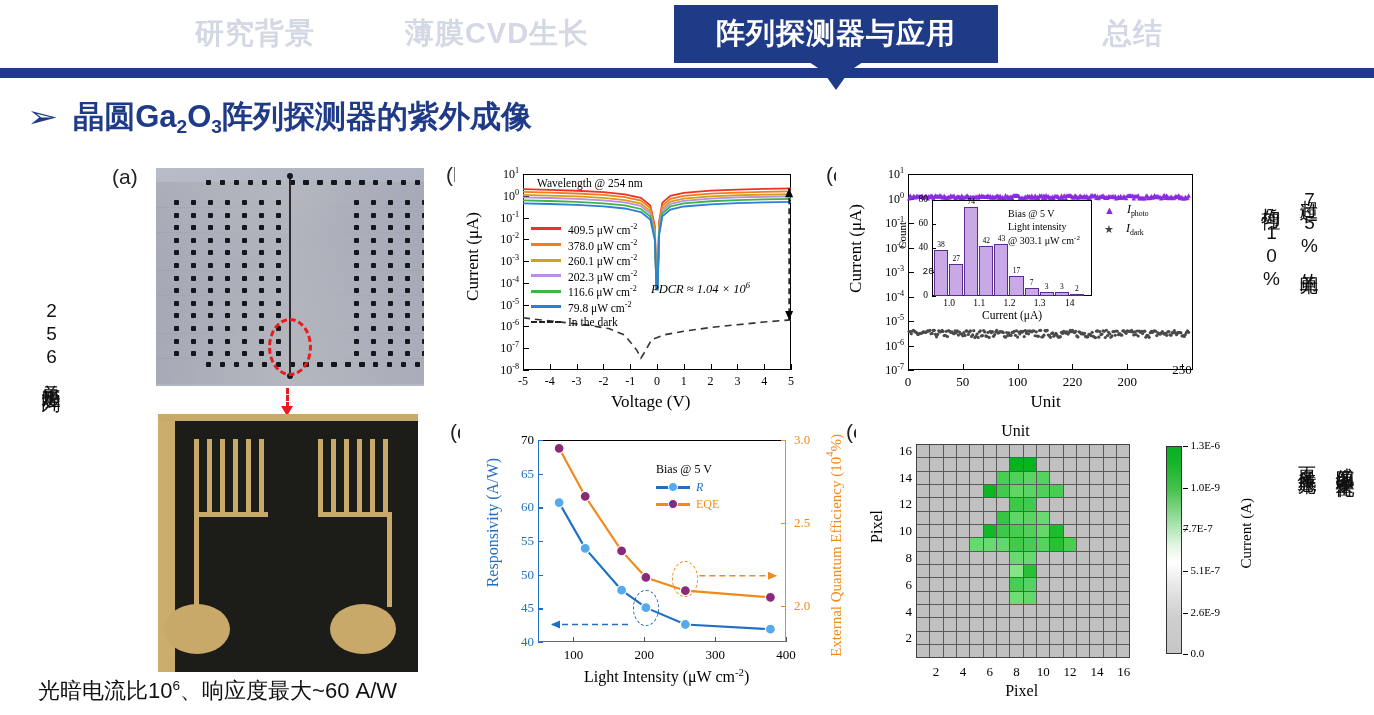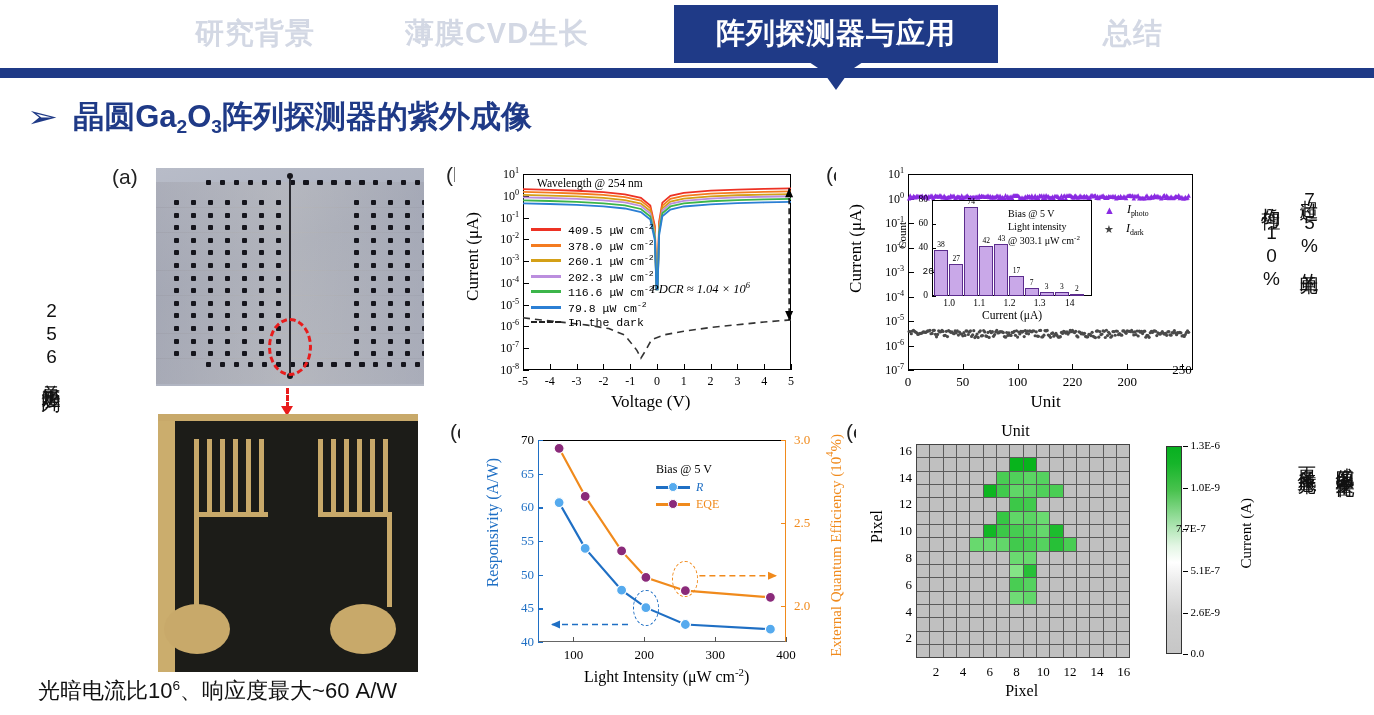--- a/index.html
+++ b/index.html
@@ -122,21 +122,21 @@
   }
 
   
   .plot { position:absolute; background:#fff; }
   .axis-box { position:absolute; border:1.4px solid #000; background:#fff; }
   .tick-lbl { position:absolute; font-family:"Liberation Serif", serif; font-size:12px; color:#000; white-space:nowrap; }
   .ax-title { position:absolute; font-family:"Liberation Serif", serif; color:#000; white-space:nowrap; }
   .ax-title.v { writing-mode:vertical-rl; transform:rotate(180deg); }
 
   
-  .leg-row { position:absolute; display:flex; align-items:center; gap:7px; font-family:Liberation Mono, monospace; font-size:11.5px; color:#000; white-space:nowrap;}
+  .leg-row { position:absolute; display:flex; align-items:center; gap:7px; font-family:Liberation Serif, serif; font-size:11.5px; color:#000; white-space:nowrap;}
   .leg-line { width:30px; height:3px; display:block; }
   .leg-dash { width:30px; height:0; border-top:2px dashed #222; display:block; }
   .dcirc { position:absolute; border-radius:50%; }
 
   .cbar-tick { position:absolute; font-family:"Liberation Serif", serif; font-size:11px; color:#000; white-space:nowrap; }
 
   
   #bottom-caption { position:absolute; left:38px; top:676px; font-size:22px; color:#111; white-space:nowrap; }
   #bottom-caption sup { font-size:0.62em; }
 </style>
@@ -1528,21 +1528,21 @@
     <div class="tick-lbl" style="left: 36px; top: 51.5px; width: 20px; text-align: right; font-size: 13px;">14</div>
     <div class="tick-lbl" style="left: 36px; top: 24.7px; width: 20px; text-align: right; font-size: 13px;">16</div>
     <div class="ax-title" style="left: 149.2px; top: 264.4px; font-size: 16px;">Pixel</div>
     <div class="ax-title v" style="left: 12px; top: 92px; font-size: 16px;">Pixel</div>
     <div style="position: absolute; left: 310.4px; top: 28px; width: 16px; height: 208.4px; border: 1px solid rgb(51, 51, 51); background: linear-gradient(to top, rgb(198, 198, 198) 0%, rgb(207, 207, 207) 18%, rgb(232, 232, 232) 33%, rgb(255, 255, 255) 44%, rgb(227, 246, 228) 52%, rgb(159, 224, 164) 64%, rgb(73, 194, 78) 79%, rgb(22, 181, 42) 92%, rgb(8, 176, 32) 100%);"></div>
     <div style="position: absolute; left: 327.4px; top: 28px; width: 5px; height: 1px; background: rgb(0, 0, 0);"></div>
     <div class="cbar-tick" style="left: 334.4px; top: 21px;">1.3E-6</div>
     <div style="position: absolute; left: 327.4px; top: 69.68px; width: 5px; height: 1px; background: rgb(0, 0, 0);"></div>
     <div class="cbar-tick" style="left: 334.4px; top: 62.68px;">1.0E-9</div>
     <div style="position: absolute; left: 327.4px; top: 111.36px; width: 5px; height: 1px; background: rgb(0, 0, 0);"></div>
-    <div class="cbar-tick" style="left: 320px; top: 104.36px;">7.7E-7</div>
+    <div class="cbar-tick" style="left: 327px; top: 104.36px;">7.7E-7</div>
     <div style="position: absolute; left: 327.4px; top: 153.04px; width: 5px; height: 1px; background: rgb(0, 0, 0);"></div>
     <div class="cbar-tick" style="left: 334.4px; top: 146.04px;">5.1E-7</div>
     <div style="position: absolute; left: 327.4px; top: 194.72px; width: 5px; height: 1px; background: rgb(0, 0, 0);"></div>
     <div class="cbar-tick" style="left: 334.4px; top: 187.72px;">2.6E-9</div>
     <div style="position: absolute; left: 327.4px; top: 236.4px; width: 5px; height: 1px; background: rgb(0, 0, 0);"></div>
     <div class="cbar-tick" style="left: 334.4px; top: 229.4px;">0.0</div>
     <div class="ax-title v" style="left: 382.4px; top: 80px; font-size: 15px;">Current (A)</div>
   </div>
 
 <div id="bottom-caption">

